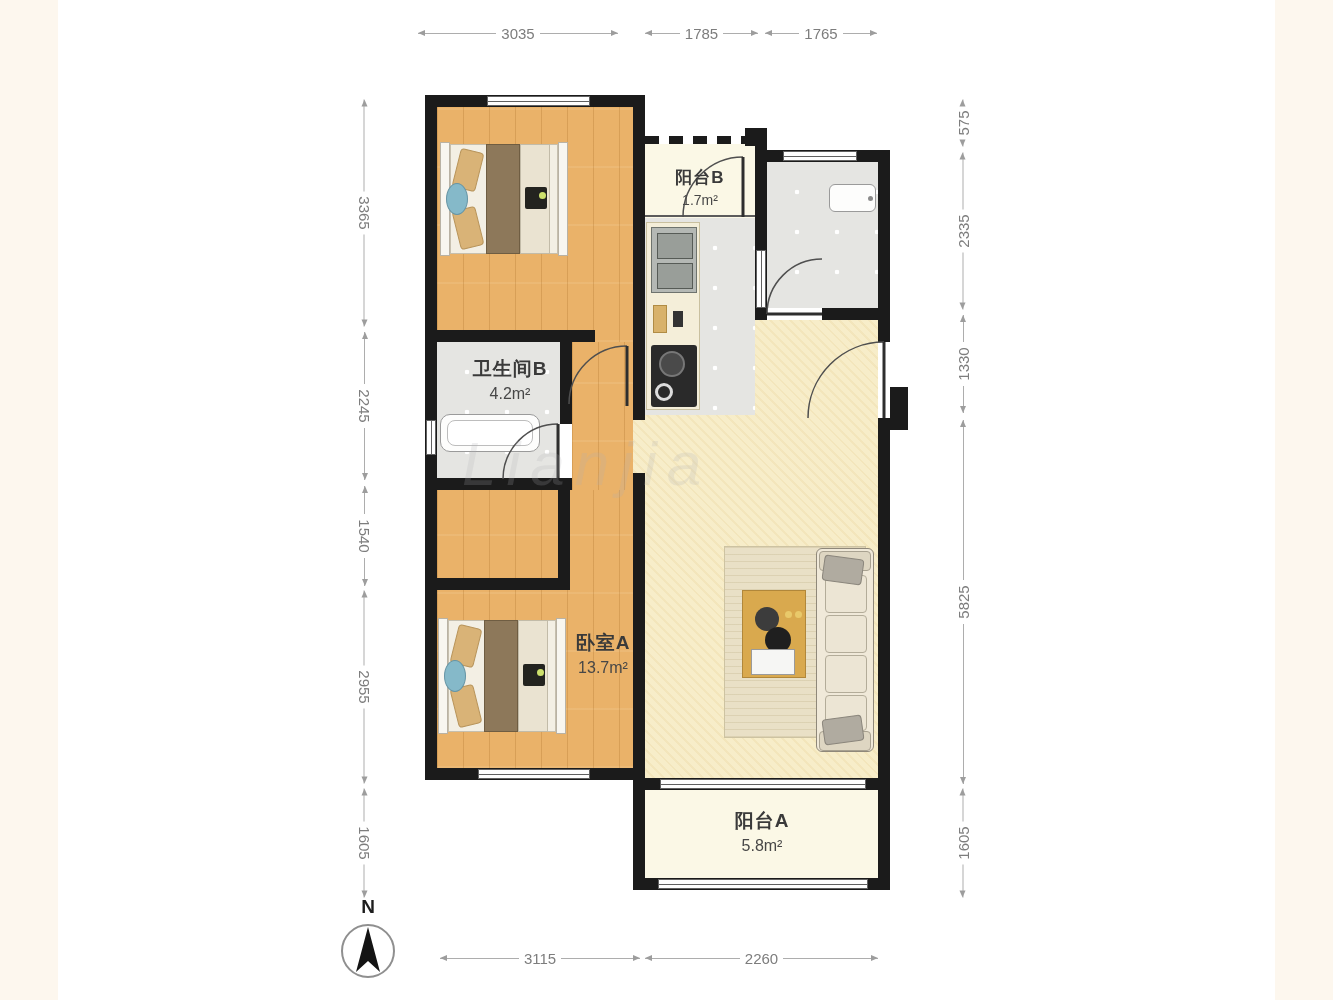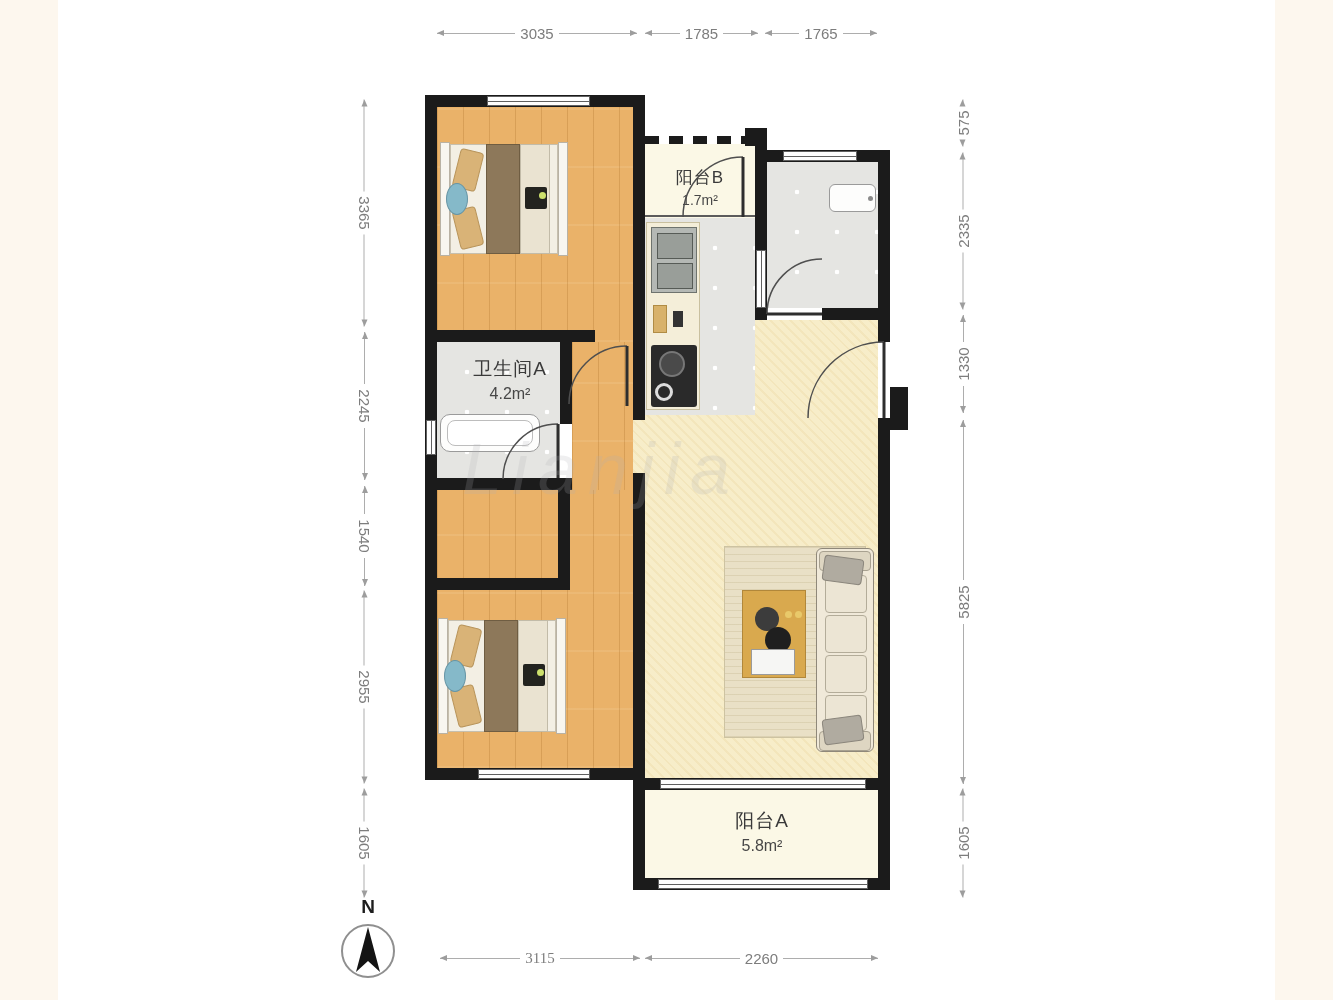--- a/index.html
+++ b/index.html
@@ -20,21 +20,21 @@
         background-image:repeating-linear-gradient(45deg,rgba(225,195,125,.18) 0 2px,transparent 2px 7px);}
   .pale{background-color:#fbf8e6;}
   
   .winh{position:absolute;background:#fff;border:1px solid #616161;box-sizing:border-box;}
   .winh::after{content:"";position:absolute;left:0;right:0;top:50%;height:1px;background:#616161;}
   .winv{position:absolute;background:#fff;border:1px solid #616161;box-sizing:border-box;}
   .winv::after{content:"";position:absolute;top:0;bottom:0;left:50%;width:1px;background:#616161;}
   .dash-top{position:absolute;background:repeating-linear-gradient(90deg,#1b1b1b 0 14px,transparent 14px 24px);}
   
   .room-label{position:absolute;text-align:center;color:#3a3a3a;}
-  .rname{font-size:19px;font-weight:normal;letter-spacing:1px;}
+  .rname{font-size:19px;font-weight:bold;letter-spacing:1px;}
   .rarea{font-size:16px;margin-top:3px;color:#474747;}
   
   .dim{position:absolute;display:flex;align-items:center;height:20px;color:#7d7d7d;font-size:15px;}
   .dim .ln{flex:1;height:1px;background:#adadad;position:relative;}
   .dim .ln.l::before{content:"";position:absolute;left:0;top:-3px;border-right:7px solid #9d9d9d;
     border-top:3px solid transparent;border-bottom:3px solid transparent;}
   .dim .ln.r::after{content:"";position:absolute;right:0;top:-3px;border-left:7px solid #9d9d9d;
     border-top:3px solid transparent;border-bottom:3px solid transparent;}
   .dim .lbl{padding:0 5px;white-space:nowrap;}
   .v90{transform:rotate(90deg);transform-origin:center;}
@@ -57,21 +57,21 @@
        background-image:repeating-linear-gradient(0deg,rgba(180,165,120,.25) 0 1px,transparent 1px 7px);}
   .ctable{background:#d9a94e;border:1px solid #b1873a;}
   .tub{background:#fdfdfc;border:1px solid #9a9a9a;border-radius:10px;}
   .tub-in{background:#fff;border:1px solid #bdbdbd;border-radius:8px;}
   .fixture{background:#fdfdfc;border:1px solid #9a9a9a;border-radius:6px;}
   .counter{background:#f4eed9;border:1px solid #c9c09f;}
   .sink{background:#b4b8b4;border:1px solid #6e736e;}
   .basin{background:#999e99;border:1px solid #565b56;}
   .stove{background:#2a2a2a;border-radius:3px;}
   
-  .watermark{position:absolute;font-size:72px;color:rgba(175,175,182,0.20);letter-spacing:10px;
+  .watermark{position:absolute;font-size:62px;color:rgba(175,175,182,0.20);letter-spacing:10px;
              font-style:italic;pointer-events:none;}
   .edge-tint{position:absolute;top:0;bottom:0;width:58px;background:rgba(242,206,150,0.16);pointer-events:none;}
   
   .compass-n{position:absolute;text-align:center;font-size:19px;color:#1d1d1d;font-weight:bold;}
   .doors{position:absolute;left:0;top:0;}
 </style>
 </head>
 <body>
 
 <div id="stage">
@@ -198,45 +198,49 @@
     <line x1="743" y1="157" x2="743" y2="217" stroke="#2e2e2e" stroke-width="3"></line>
   </svg>
 
   <div class="watermark" style="left:462px;top:428px;">Lianjia</div>
 
   <div class="room-label" style="left:648px;top:166px;width:104px;">
     <div class="rname" style="font-size:17px;">阳台B</div>
     <div class="rarea" style="font-size:14px;">1.7m²</div>
   </div>
   <div class="room-label" style="left:440px;top:356px;width:140px;">
-    <div class="rname">卫生间A</div>
+    <div class="rname">卫生间B</div>
     <div class="rarea">4.2m²</div>
+  </div>
+  <div class="room-label" style="left:528px;top:630px;width:150px;">
+    <div class="rname">卧室A</div>
+    <div class="rarea">13.7m²</div>
   </div>
   <div class="room-label" style="left:692px;top:808px;width:140px;">
     <div class="rname">阳台A</div>
     <div class="rarea">5.8m²</div>
   </div>
 
-  <div class="dim" style="left:437px;top:23px;width:200px;">
+  <div class="dim" style="left:418px;top:23px;width:200px;">
     <span class="ln l"></span>
       <span class="lbl">3035</span>
       <span class="ln r"></span>
   </div>
   <div class="dim" style="left:645px;top:23px;width:113px;">
     <span class="ln l"></span>
       <span class="lbl">1785</span>
       <span class="ln r"></span>
   </div>
   <div class="dim" style="left:765px;top:23px;width:112px;">
     <span class="ln l"></span>
       <span class="lbl">1765</span>
       <span class="ln r"></span>
   </div>
 
-  <div class="dim" style="left:440px;top:948px;width:200px;font-family:Liberation Serif, serif;">
+  <div class="dim" style="left:440px;top:948px;width:200px;">
     <span class="ln l"></span>
       <span class="lbl">3115</span>
       <span class="ln r"></span>
   </div>
   <div class="dim" style="left:645px;top:948px;width:233px;">
     <span class="ln l"></span>
       <span class="lbl">2260</span>
       <span class="ln r"></span>
   </div>
 

